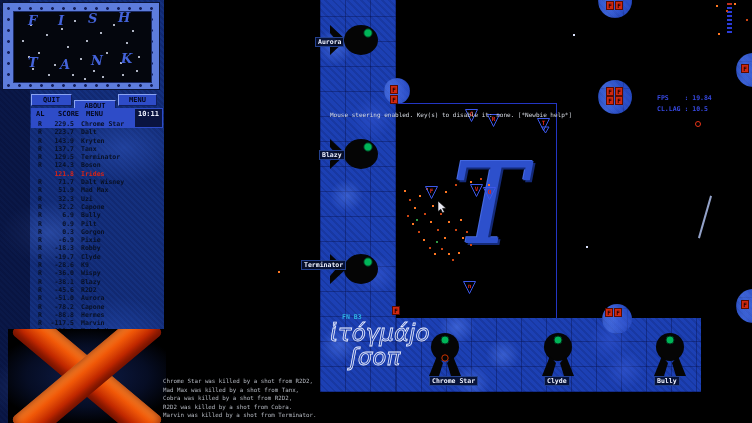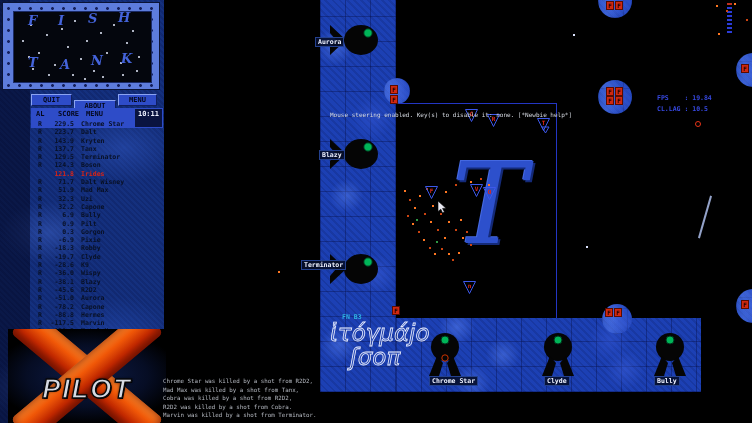--- a/index.html
+++ b/index.html
@@ -289,21 +289,20 @@
         </div>
         <div class="srow">
           <div class="al">R</div>
           <div class="sc">-211.4</div>
           <div class="nm">Bonnie</div>
         </div>
       </div>
     <div class="logo">
       <div class="xa"></div>
       <div class="xb"></div>
-      <div class="pilot">PILOT</div>
     </div>
   </div>
 
   <div id="map" style="position:absolute;left:0;top:0;width:752px;height:423px;">
 
     <div class="wall" style="left:320px;top:0;width:76px;height:392px;z-index:1;"></div>
     <div class="wall" style="left:396px;top:318px;width:305px;height:74px;z-index:1;"></div>
     <div class="wall round" style="left:384px;top:78px;width:26px;height:26px;z-index:1;"></div>
     <div class="wall round" style="left:602px;top:304px;width:30px;height:30px;z-index:1;"></div>
     <div class="wall round" style="left:598px;top:80px;width:34px;height:34px;z-index:1;"></div>

